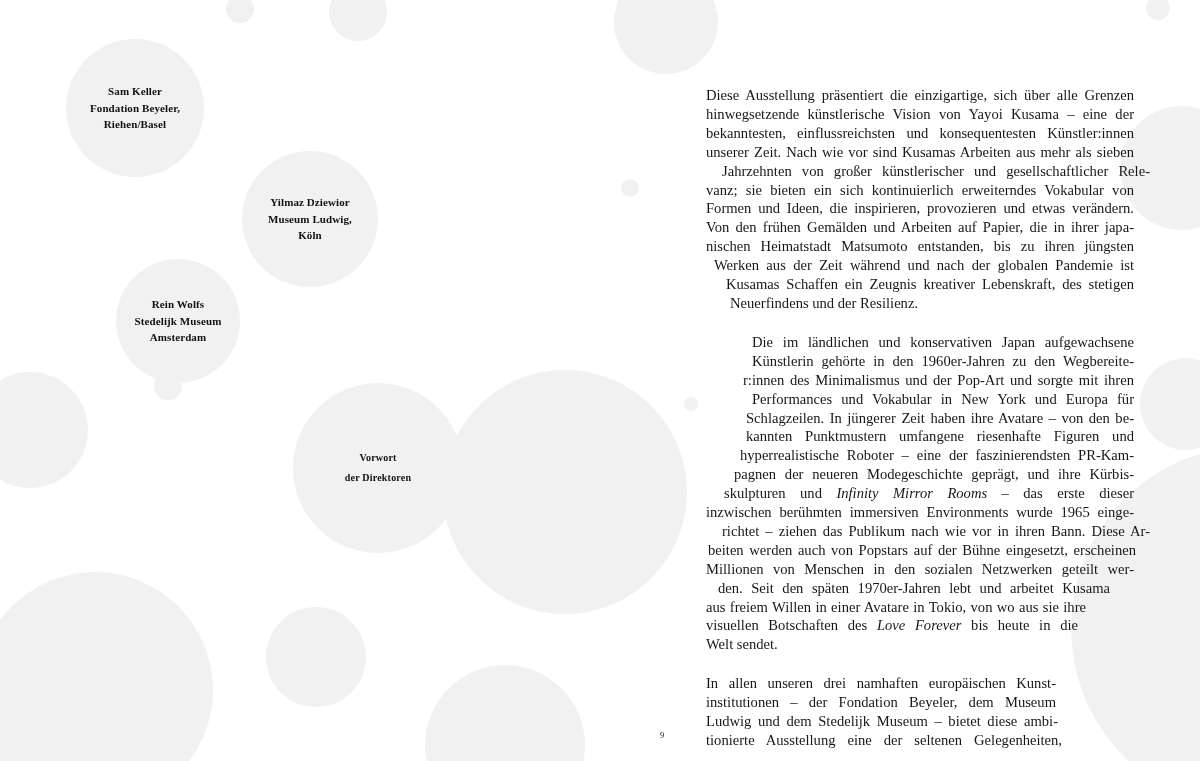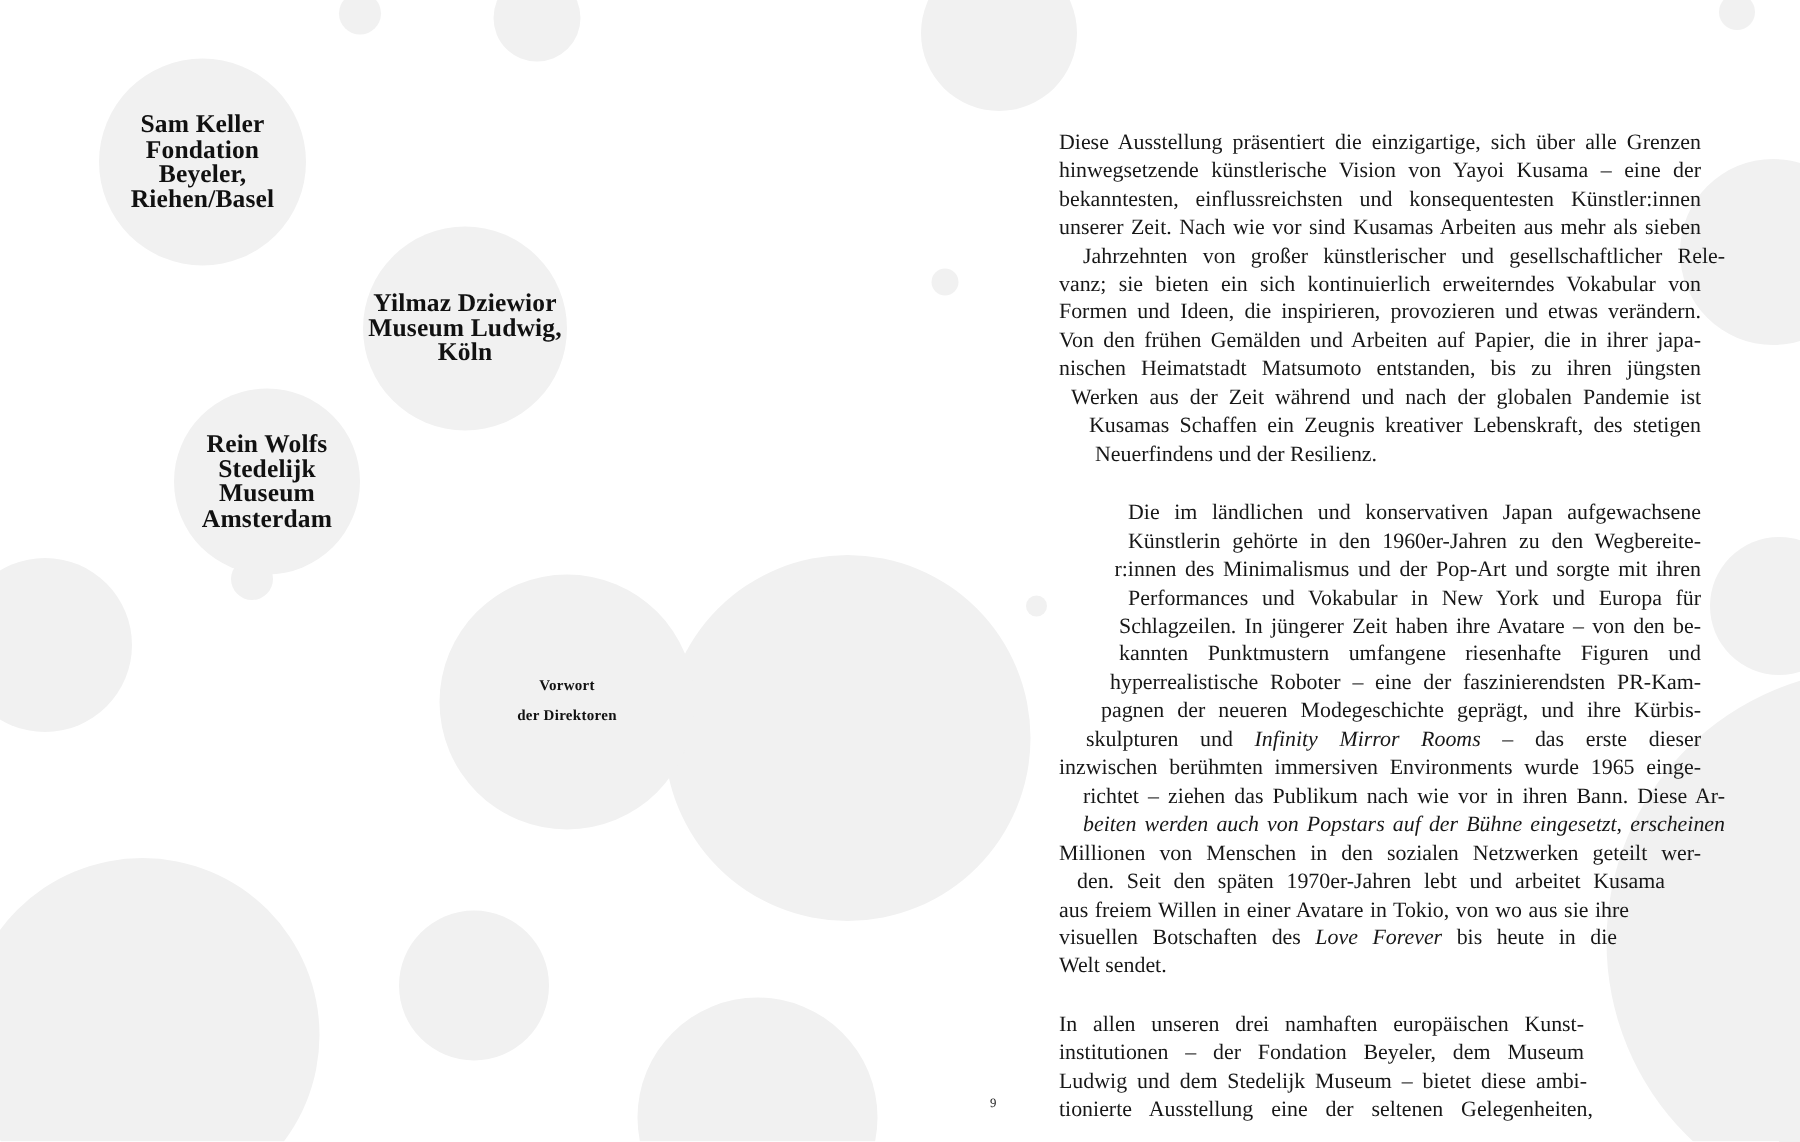--- a/index.html
+++ b/index.html
@@ -37,21 +37,21 @@
     position: absolute;
     border-radius: 50%;
     background: #f1f1f1;
     display: flex;
     align-items: center;
     justify-content: center;
     text-align: center;
   }
   .label-circle .label-text {
     font-weight: bold;
-    font-size: 17px;
+    font-size: 11px;
     line-height: 16.5px;
     color: #111111;
     letter-spacing: 0.1px;
     white-space: pre-line;
   }
   .label-circle.title-circle .label-text {
     font-size: 10px;
     line-height: 20px;
     letter-spacing: 0.2px;
   }
@@ -162,21 +162,21 @@
         <div class="tline just" style="margin-left: 46px; width: 382px;">Künstlerin gehörte in den 1960er-Jahren zu den Wegbereite-</div>
         <div class="tline just" style="margin-left: 37px; width: 391px;">r:innen des Minimalismus und der Pop-Art und sorgte mit ihren</div>
         <div class="tline just" style="margin-left: 46px; width: 382px;">Performances und Vokabular in New York und Europa für</div>
         <div class="tline just" style="margin-left: 40px; width: 388px;">Schlagzeilen. In jüngerer Zeit haben ihre Avatare – von den be-</div>
         <div class="tline just" style="margin-left: 40px; width: 388px;">kannten Punktmustern umfangene riesenhafte Figuren und</div>
         <div class="tline just" style="margin-left: 34px; width: 394px;">hyperrealistische Roboter – eine der faszinierendsten PR-Kam-</div>
         <div class="tline just" style="margin-left: 28px; width: 400px;">pagnen der neueren Modegeschichte geprägt, und ihre Kürbis-</div>
         <div class="tline just" style="margin-left: 18px; width: 410px;">skulpturen und <i>Infinity Mirror Rooms</i> – das erste dieser</div>
         <div class="tline just" style="margin-left: 0px; width: 428px;">inzwischen berühmten immersiven Environments wurde 1965 einge-</div>
         <div class="tline just" style="margin-left: 16px; width: 428px;">richtet – ziehen das Publikum nach wie vor in ihren Bann. Diese Ar-</div>
-        <div class="tline just" style="margin-left: 16px; width: 428px; font-style: italic;">beiten werden auch von Popstars auf der Bühne eingesetzt, erscheinen</div>
+        <div class="tline just" style="margin-left: 2px; width: 428px;">beiten werden auch von Popstars auf der Bühne eingesetzt, erscheinen</div>
         <div class="tline just" style="margin-left: 0px; width: 428px;">Millionen von Menschen in den sozialen Netzwerken geteilt wer-</div>
         <div class="tline just" style="margin-left: 12px; width: 392px;">den. Seit den späten 1970er-Jahren lebt und arbeitet Kusama</div>
         <div class="tline just" style="margin-left: 0px; width: 380px;">aus freiem Willen in einer Avatare in Tokio, von wo aus sie ihre</div>
         <div class="tline just" style="margin-left: 0px; width: 372px;">visuellen Botschaften des <i>Love Forever</i> bis heute in die</div>
         <div class="tline" style="margin-left: 0px; width: 370px;">Welt sendet.</div>
       </div>
       <div class="para">
         <div class="tline just" style="margin-left: 0px; width: 350px;">In allen unseren drei namhaften europäischen Kunst-</div>
         <div class="tline just" style="margin-left: 0px; width: 350px;">institutionen – der Fondation Beyeler, dem Museum</div>
         <div class="tline just" style="margin-left: 0px; width: 352px;">Ludwig und dem Stedelijk Museum – bietet diese ambi-</div>

